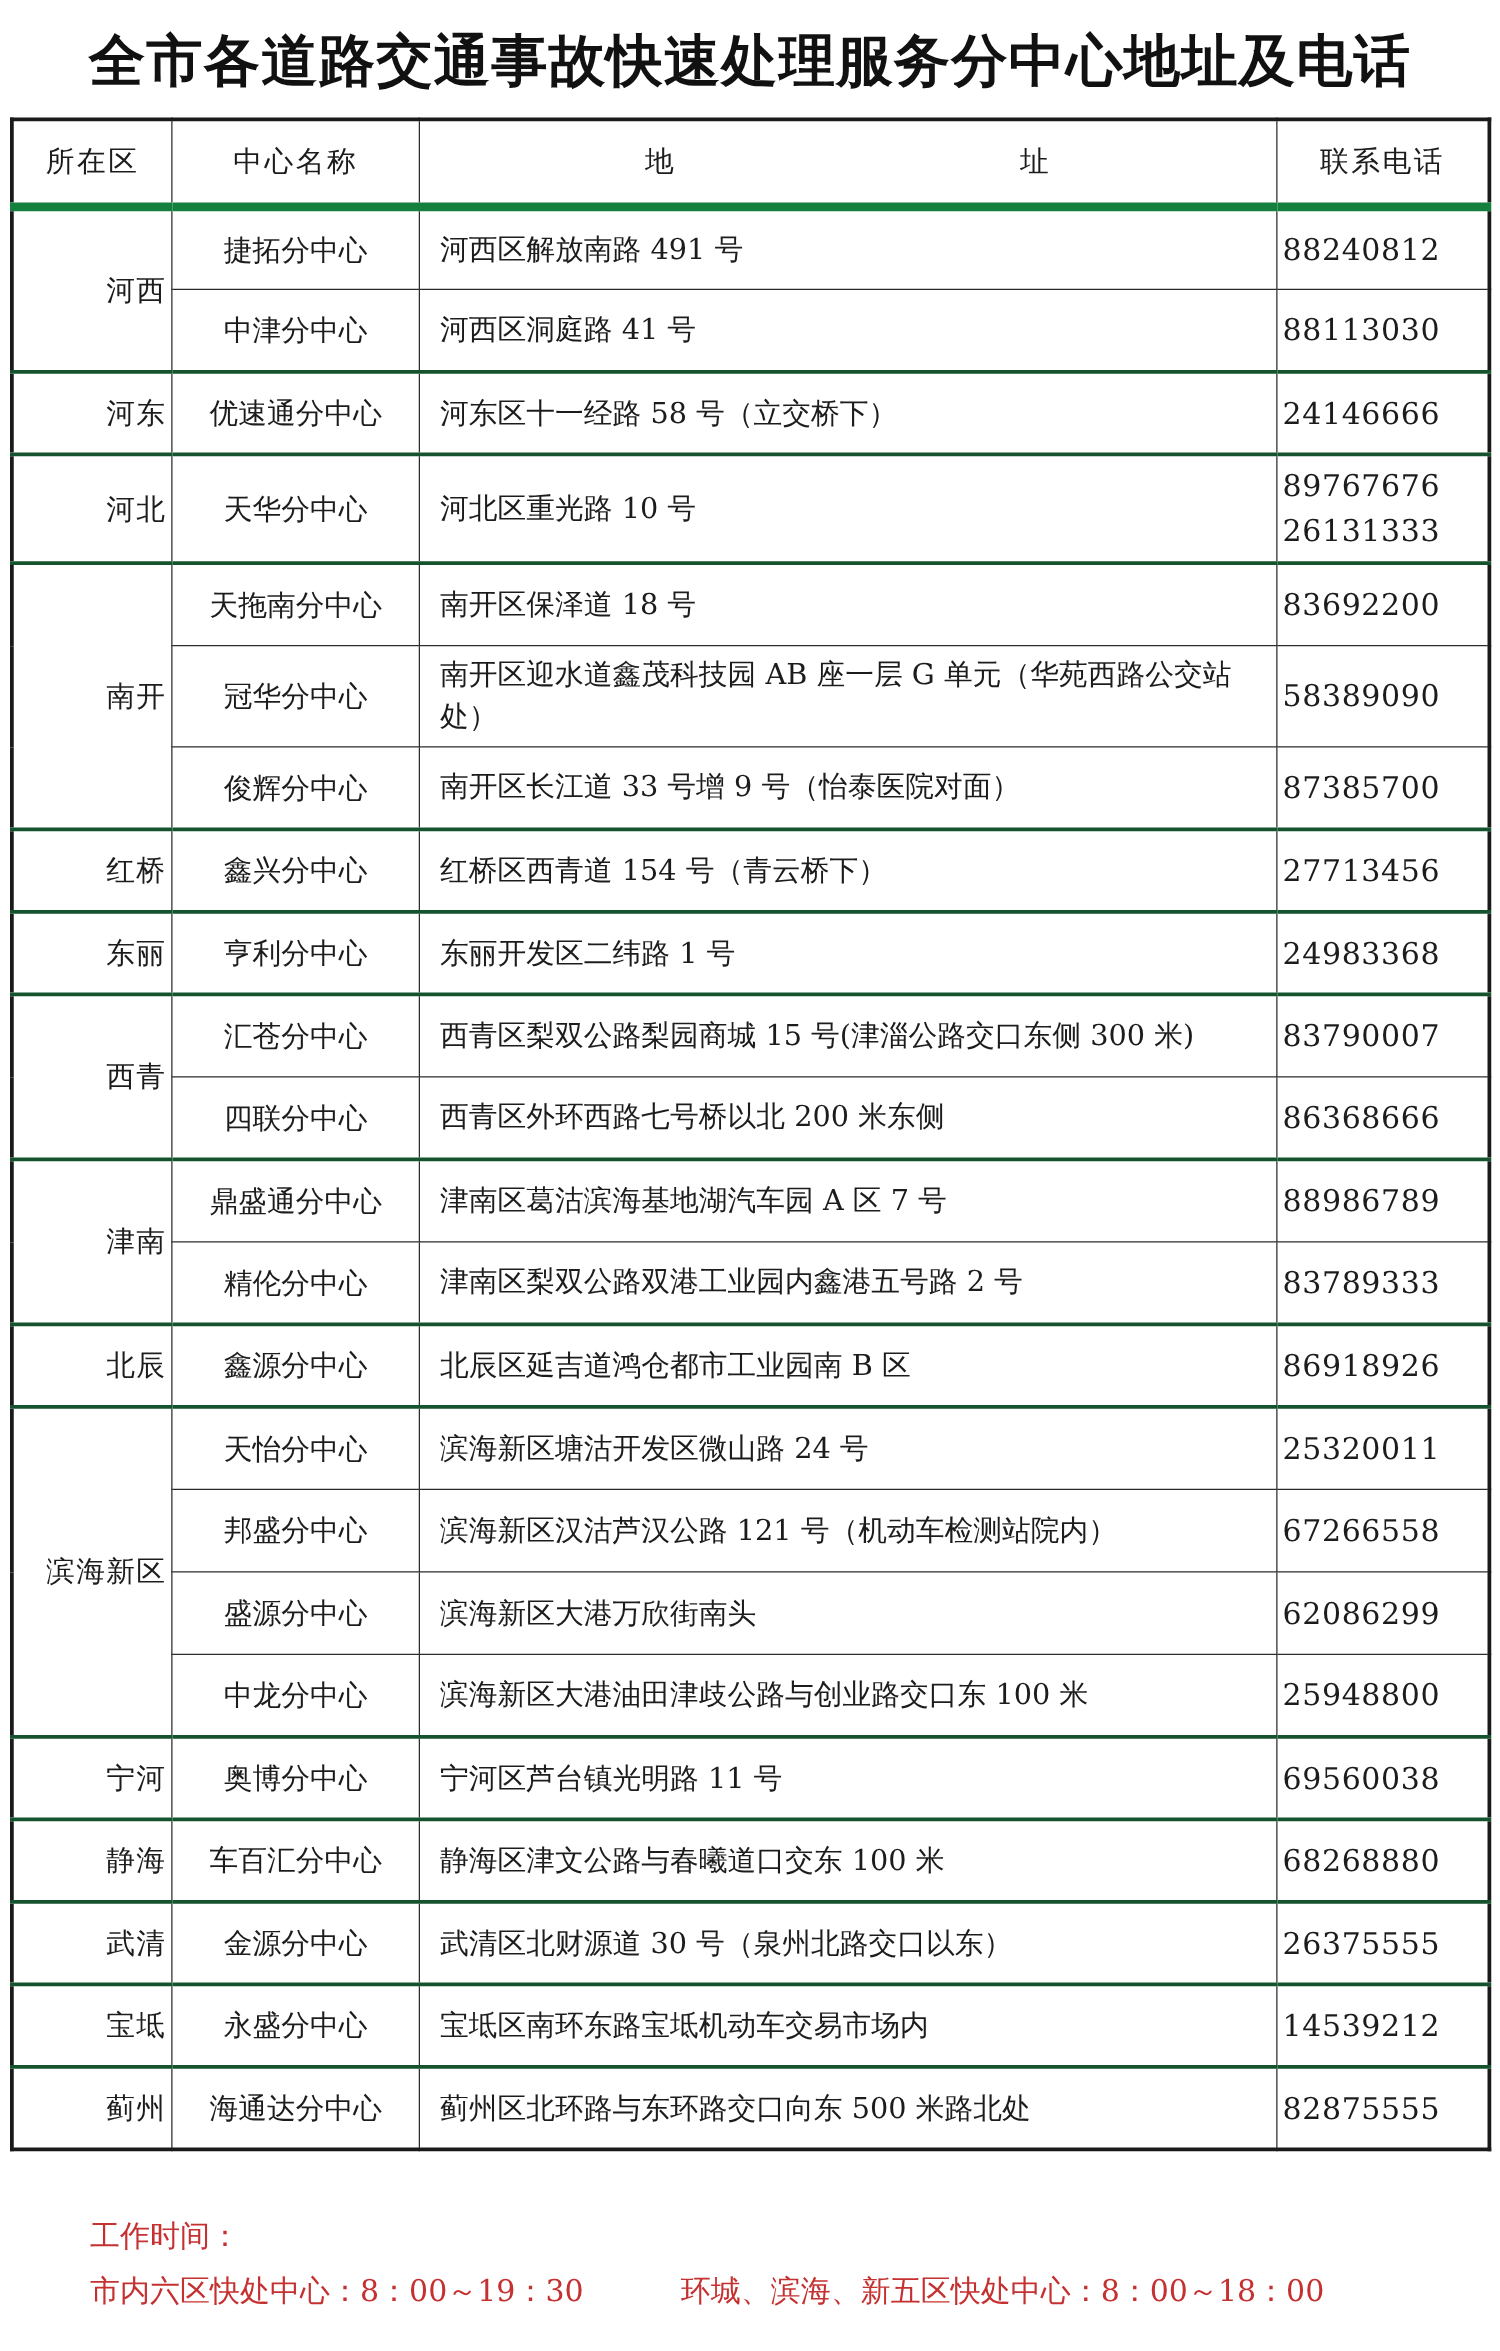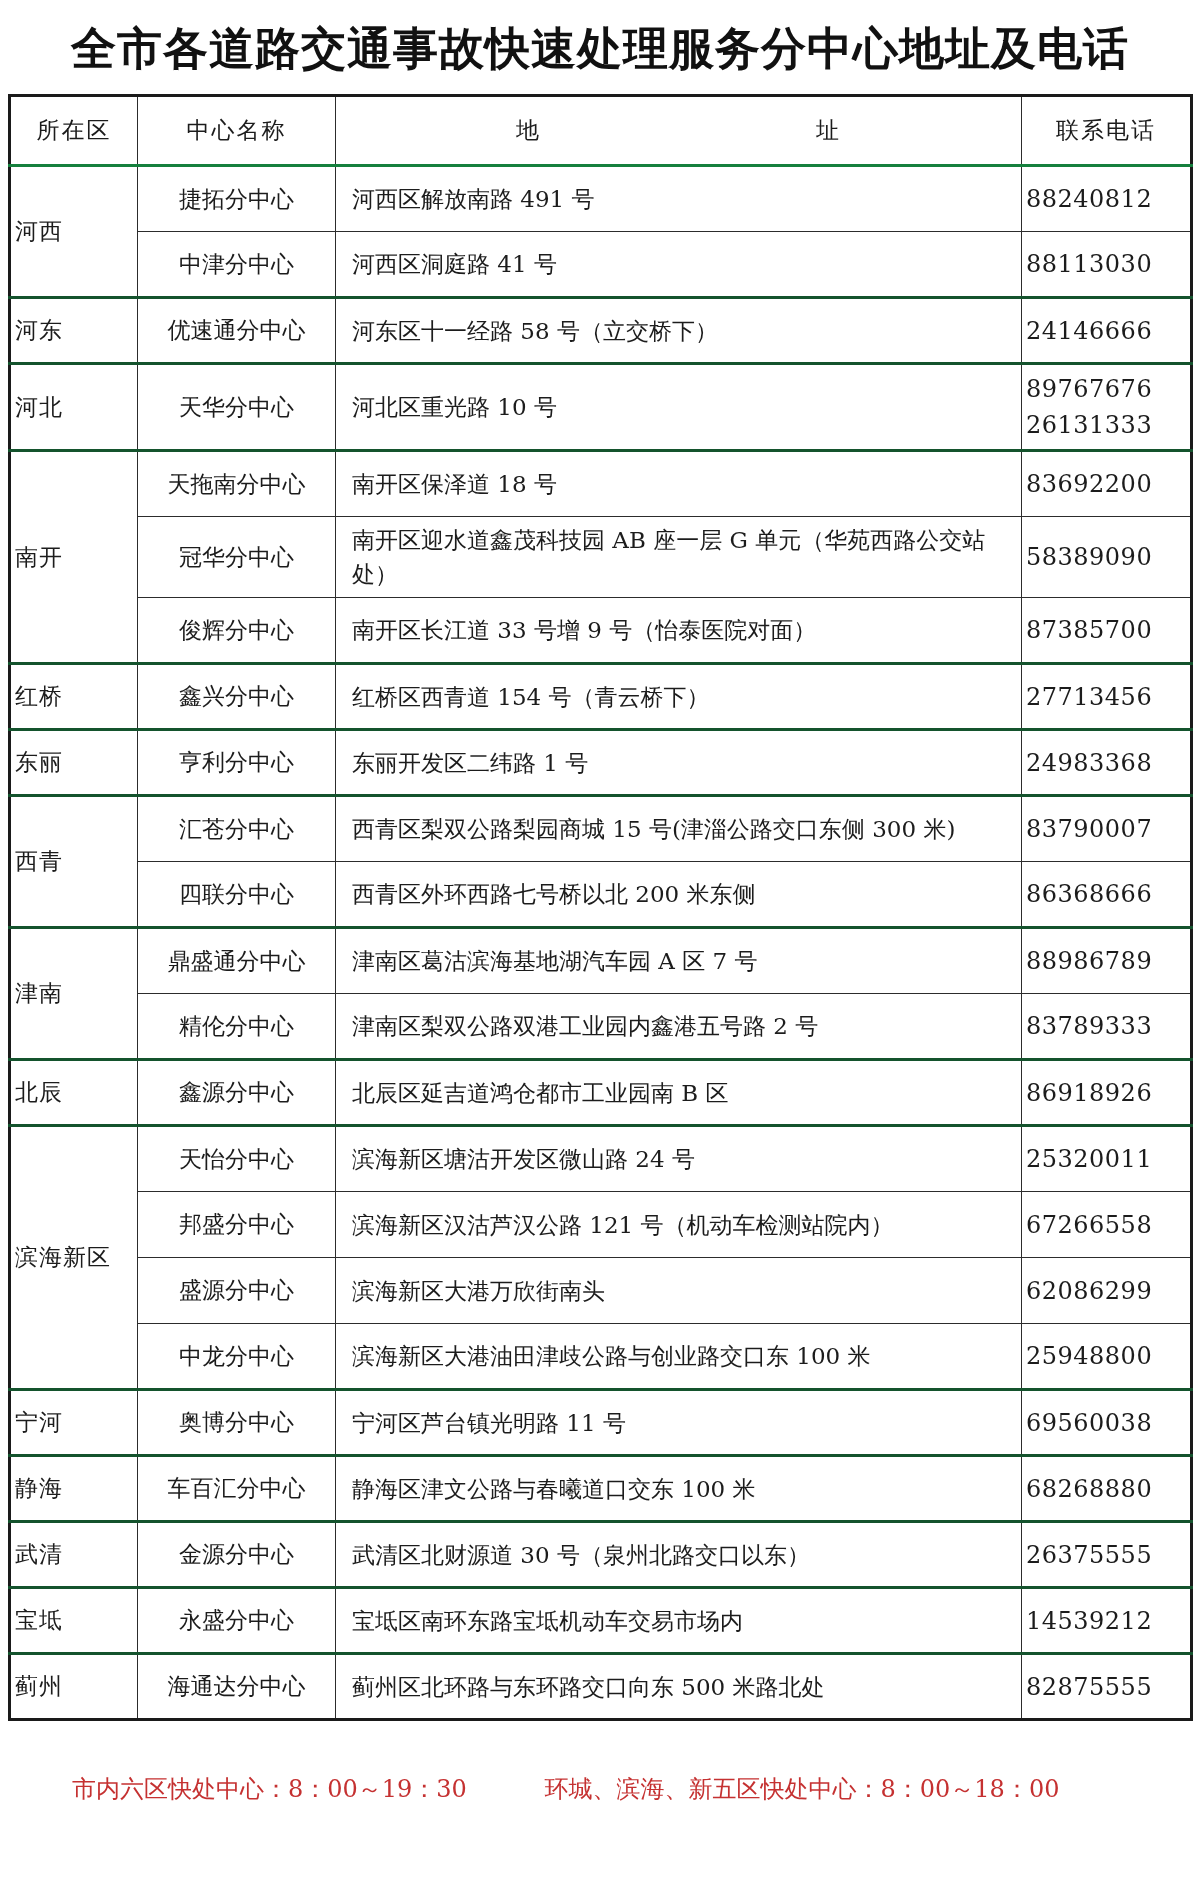--- a/index.html
+++ b/index.html
@@ -43,30 +43,30 @@
   th, td {
     border: 1.4px solid #2c2c2c;
     font-size: 23px;
     color: #1c1c1c;
     font-weight: normal;
     padding: 6px 4px;
     box-sizing: border-box;
   }
   thead th {
     height: 70px;
-    border-bottom: 3px solid #15803d;
+    border-bottom: 7px solid #15803d;
     text-align: center;
     vertical-align: middle;
     letter-spacing: 2px;
   }
   tbody td { height: 66px; vertical-align: middle; }
   tr.group-start > td { border-top: 3px solid #14532d; }
 
   td.district-cell {
-    text-align: left;
+    text-align: right;
     letter-spacing: 1px;
   }
   td.name-cell {
     text-align: center;
   }
   td.address-cell {
     text-align: left;
     padding-left: 16px;
     padding-right: 26px;
     line-height: 34px;
@@ -283,19 +283,20 @@
           <td class="name-cell">海通达分中心</td>
           <td class="address-cell">蓟州区北环路与东环路交口向东 500 米路北处</td>
           <td class="phone-cell">
             <div class="phone-line">82875555</div>
           </td>
         </tr>
       </tbody>
   </table>
 
   <div class="footer" style="color: rgb(197, 49, 49);">
+    <span class="work-time-label">工作时间：</span>
     <span class="hours-line">
       <span>市内六区快处中心：8：00～19：30</span>
       <span class="hours-outer">环城、滨海、新五区快处中心：8：00～18：00</span>
     </span>
   </div>
 
 </div>
 
 </body></html>

